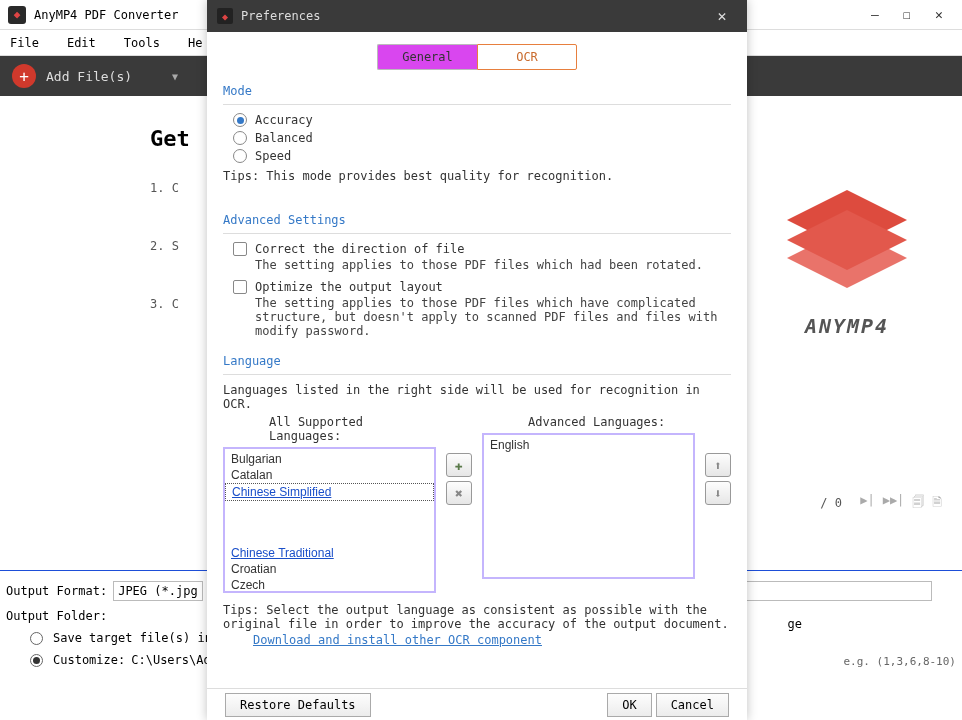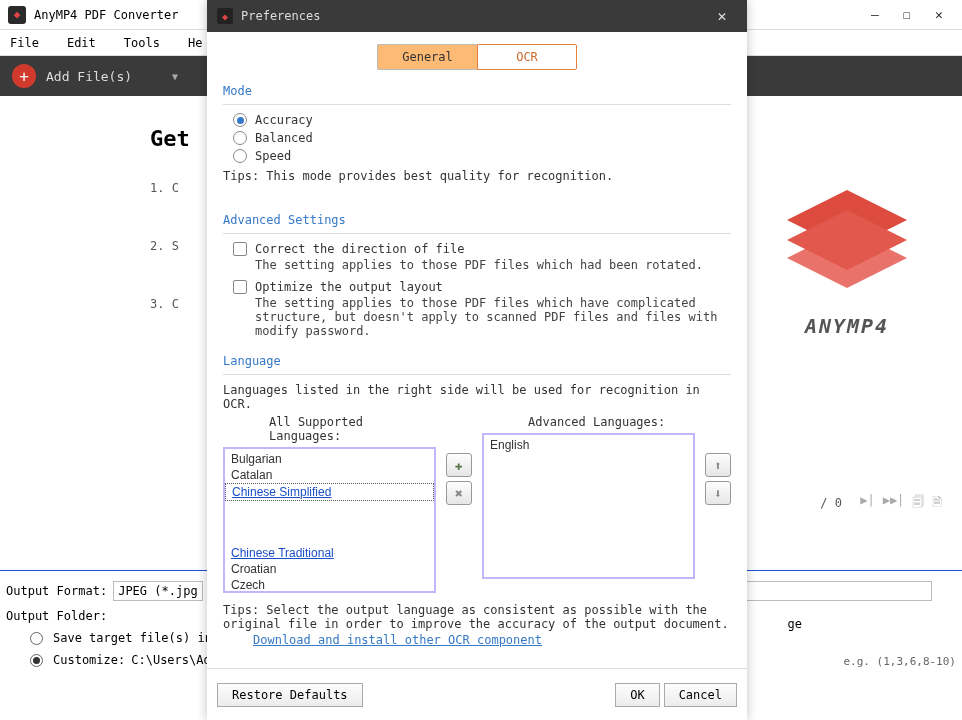--- a/index.html
+++ b/index.html
@@ -39,21 +39,21 @@
 
 
 .modal { position: absolute; left: 207px; top: 0; width: 540px; height: 720px; background: #fff; box-shadow: 0 0 10px rgba(0,0,0,0.25); display: flex; flex-direction: column; }
 .modal-titlebar { height: 32px; background: #3a3a3a; display: flex; align-items: center; padding: 0 10px; color: #ddd; font-size: 12px; }
 .modal-titlebar .mlogo { width: 16px; height: 16px; background: #222; border-radius: 2px; margin-right: 8px; display: flex; align-items: center; justify-content: center; color: #d44; font-size: 10px; }
 .modal-titlebar .title { flex: 1; }
 .modal-titlebar .close { width: 30px; text-align: center; font-size: 15px; cursor: pointer; }
 
 .modal-body { flex: 1; padding: 12px 16px; overflow: hidden; font-size: 12px; color: #333; }
 .tab-row { display: flex; justify-content: center; margin-bottom: 14px; }
-.tab { width: 100px; height: 26px; border: 1px solid #bbb; display: flex; align-items: center; justify-content: center; cursor: pointer; font-size: 12px; background: #fdba74; }
+.tab { width: 100px; height: 26px; border: 1px solid #bbb; display: flex; align-items: center; justify-content: center; cursor: pointer; font-size: 12px; background: #d946ef; }
 .tab:first-child { border-radius: 2px 0 0 2px; border-right: none; }
 .tab:last-child { border-radius: 0 2px 2px 0; }
 .tab.active { border-color: #e77f3e; background: #fff; color: #c96a2c; }
 
 .section-label { color: #3579c7; margin-bottom: 6px; }
 .section-hr { border: none; border-top: 1px solid #ddd; margin-bottom: 8px; }
 
 .radio-row, .check-row { display: flex; align-items: center; gap: 8px; margin: 4px 0 2px 10px; }
 .rctl { width: 14px; height: 14px; border: 1px solid #888; border-radius: 50%; display: flex; align-items: center; justify-content: center; }
 .rctl.checked::after { content: ""; width: 7px; height: 7px; background: #3579c7; border-radius: 50%; }
@@ -69,21 +69,21 @@
 .listbox { border: 2px solid #c4b5fd; height: 146px; overflow-y: auto; background: #fff; padding: 2px 0; }
 .listbox .item { padding: 1px 6px; font-family: Arial, sans-serif; cursor: pointer; }
 .listbox .item.hl { color: #1a4fc9; text-decoration: underline; margin-top: 44px; }
 .listbox .item.sel { color: #1a4fc9; text-decoration: underline; border: 1px dotted #555; }
 .lang-btns { display: flex; flex-direction: column; gap: 4px; align-self: flex-start; margin-top: 38px; }
 .iconbtn { width: 26px; height: 24px; border: 1px solid #999; background: linear-gradient(#fdfdfd,#e6e6e6); border-radius: 3px; display: flex; align-items: center; justify-content: center; font-size: 13px; color: #5a7a4a; cursor: pointer; }
 .iconbtn.gray { color: #888; }
 
 .lang-tips { margin-top: 10px; }
 
-.modal-footer { height: 52px; border-top: 1px solid #ddd; display: flex; align-items: center; padding: 0 10px; gap: 4px; }
+.modal-footer { height: 32px; border-top: 1px solid #ddd; display: flex; align-items: center; padding: 0 18px; gap: 4px; }
 .btn { height: 24px; padding: 0 14px; border: 1px solid #aaa; background: linear-gradient(#fdfdfd,#ececec); font-size: 12px; cursor: pointer; font-family: inherit; }
 .modal-footer .spacer { flex: 1; }
 </style>
 </head>
 <body>
 
 <div class="main-window">
   <div class="main-titlebar">
     <div class="logo">◆</div>
     <div class="title">AnyMP4 PDF Converter</div>

